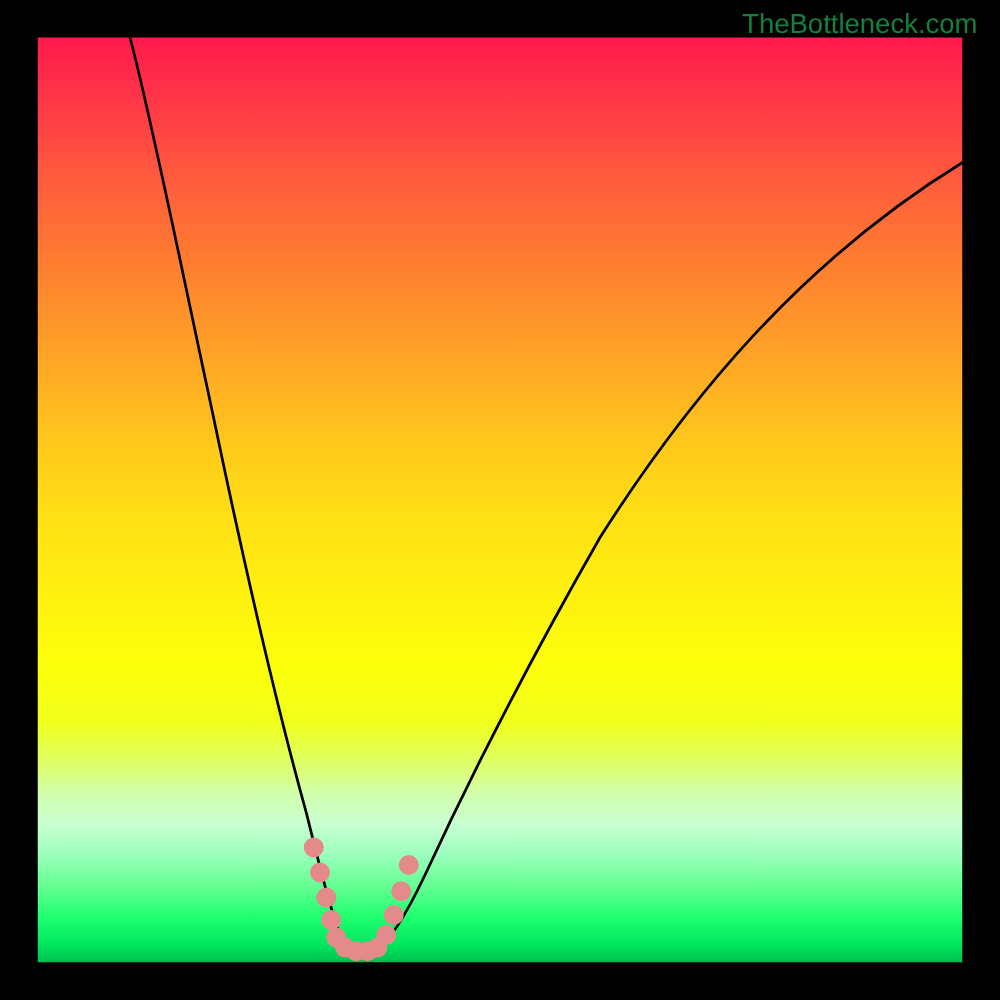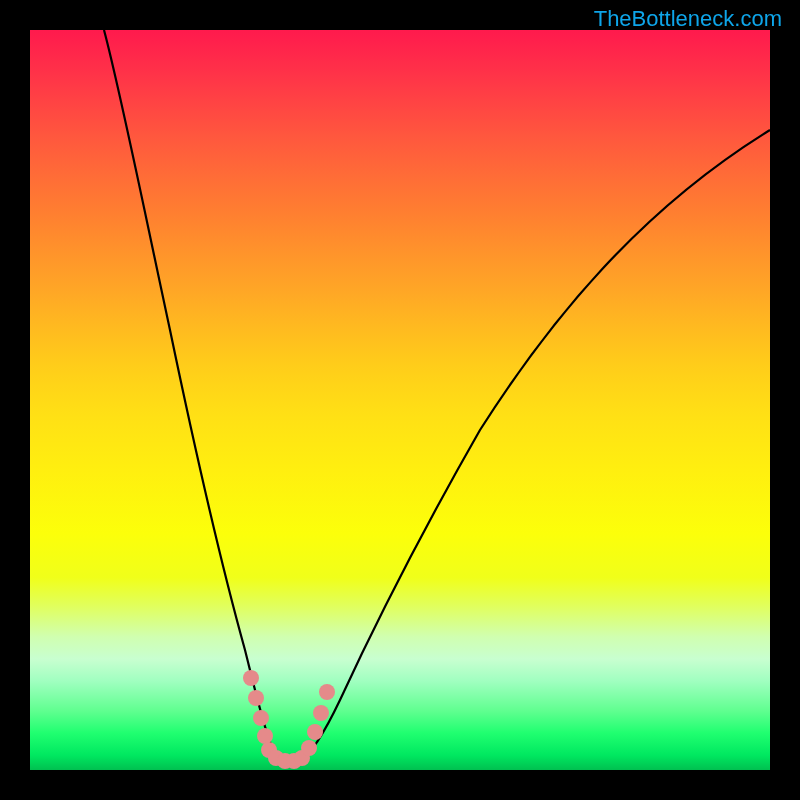--- a/index.html
+++ b/index.html
@@ -7,21 +7,21 @@
     width: 800px;
     height: 800px;
     background: #000;
     position: relative;
     font-family: Arial, sans-serif;
   }
   .watermark {
     position: absolute;
     top: 6px;
     right: 18px;
-    color: #0ea5e9;
+    color: #15803d;
     font-size: 22px;
     font-weight: 500;
     z-index: 10;
   }
   .plot-area {
     position: absolute;
     top: 30px;
     left: 30px;
     width: 740px;
     height: 740px;

